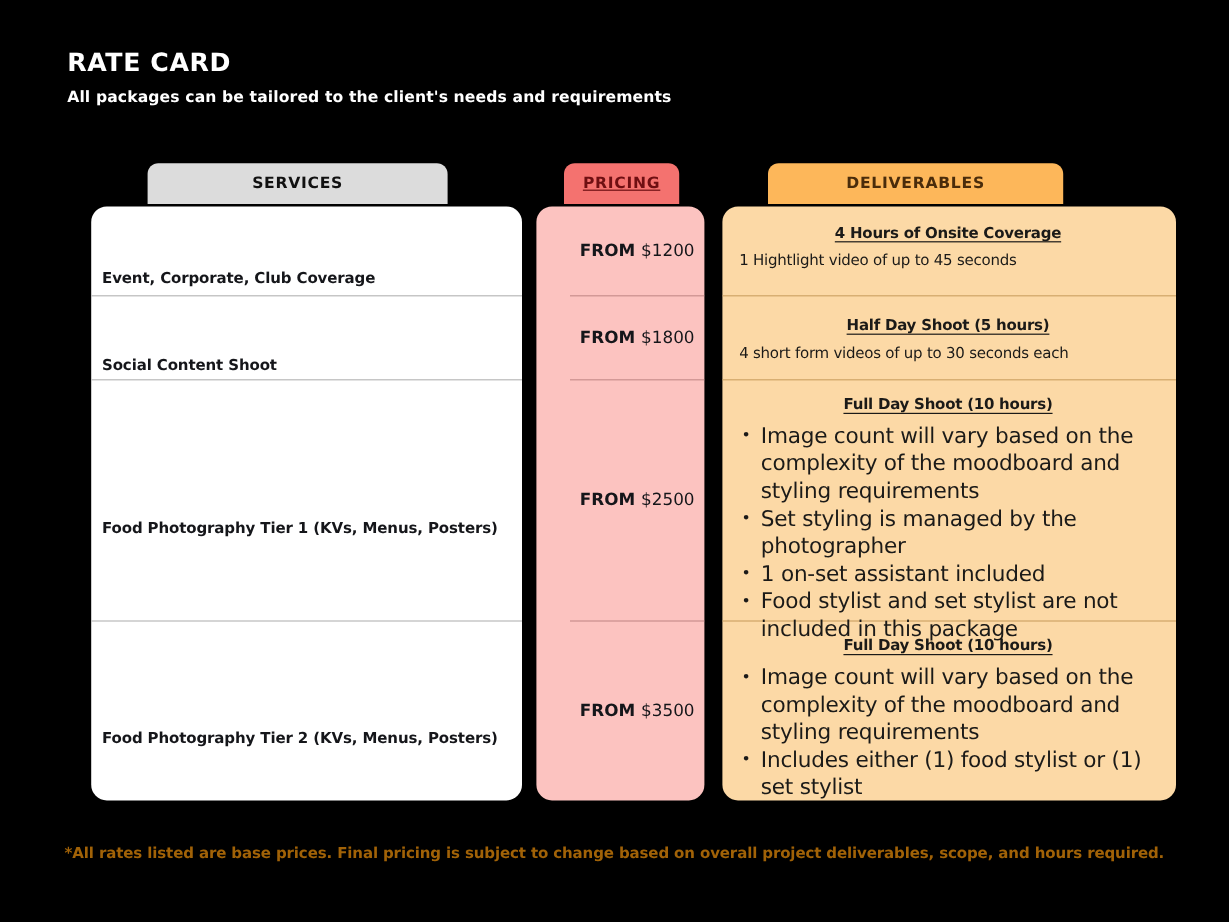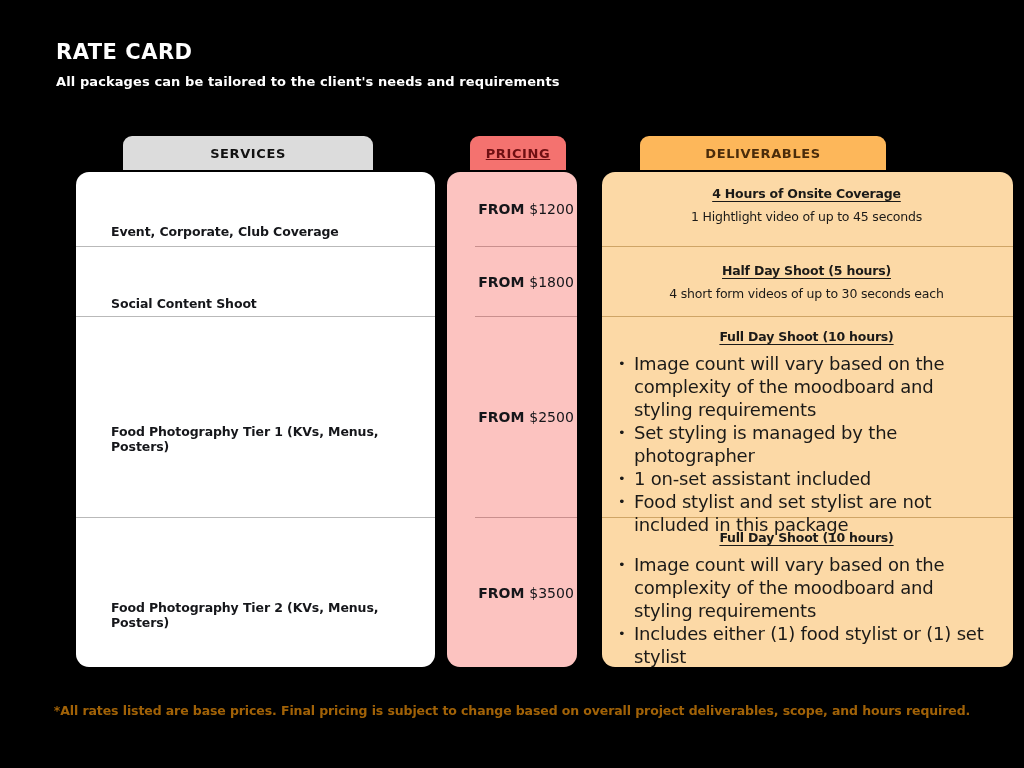--- a/index.html
+++ b/index.html
@@ -57,22 +57,22 @@
   
   .col {
     position: absolute;
     top: 172px;
     height: 495px;
     border-radius: 13px;
     overflow: hidden;
     z-index: 2;
   }
   .col-services     { left:  76px; width: 359px; background: #ffffff; }
-  .col-pricing      { left: 447px; width: 130px; background: #fcc3c0; padding-left: 28px; }
-  .col-deliverables { left: 602px; width: 411px; background: #fcd9a6; }
+  .col-pricing      { left: 447px; width: 140px; background: #fcc3c0; padding-left: 28px; }
+  .col-deliverables { left: 602px; width: 378px; background: #fcd9a6; }
 
   .cell {
     position: relative;
     display: flex;
     align-items: center;
     width: 100%;
   }
   .col-services .cell,
   .col-pricing .cell { justify-content: flex-start; }
 
@@ -80,21 +80,21 @@
   .divider-pink  { border-bottom: 1px solid #c98f8d; }
   .divider-tan   { border-bottom: 1px solid #cfa566; }
 
   
   .h1 { height: 75px; }
   .h2 { height: 70px; }
   .h3 { height: 201px; }
   .h4 { height: 149px; }
 
   .service-text {
-    padding-left: 35px;
+    padding-left: 9px;
     font-size: 12.5px;
     font-weight: bold;
     color: #15161a;
     font-family: "DejaVu Sans", sans-serif;
     letter-spacing: -0.1px;
     margin-top: 44px;
   }
   .price-text {
     width: 100%;
     text-align: center;
@@ -113,21 +113,20 @@
     text-align: center;
     font-size: 12.5px;
     font-weight: bold;
     text-decoration: underline;
     text-underline-offset: 3px;
     font-family: "DejaVu Sans", sans-serif;
     margin-bottom: 8px;
     letter-spacing: -0.2px;
   }
   .deliv-sub {
-    text-align: center;
     font-size: 12.5px;
     font-family: "DejaVu Sans", sans-serif;
     letter-spacing: -0.2px;
   }
   .deliv-list { list-style: none; }
   .deliv-list li {
     position: relative;
     padding-left: 18px;
     font-size: 18px;
     line-height: 23px;

